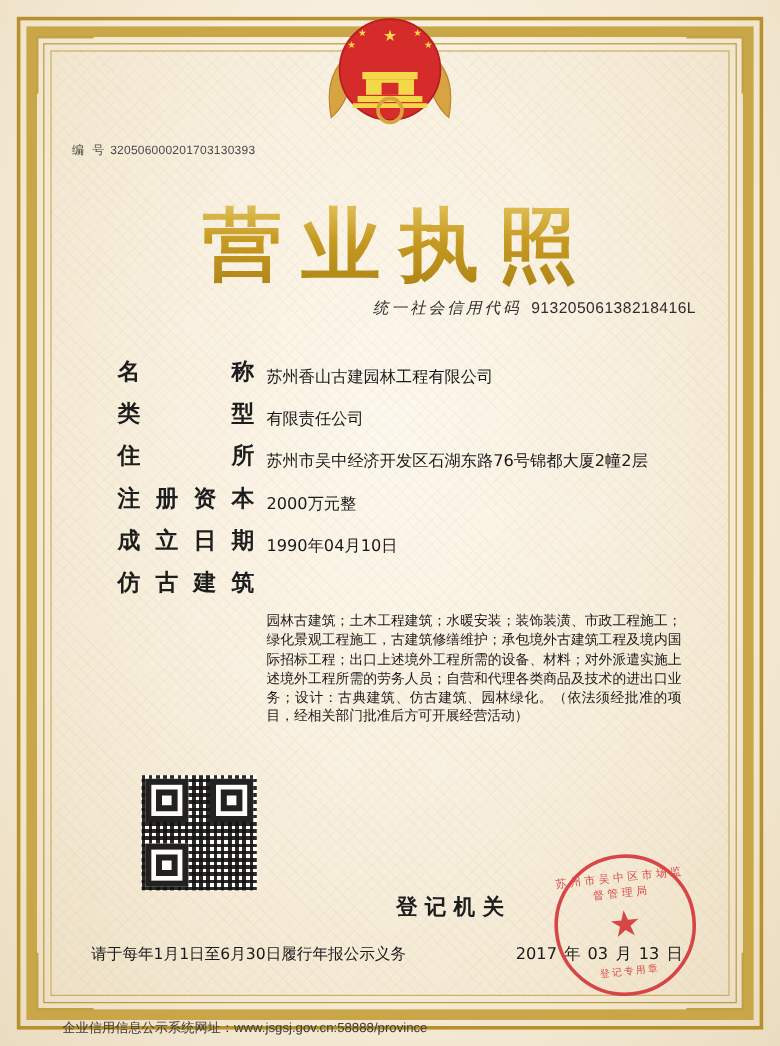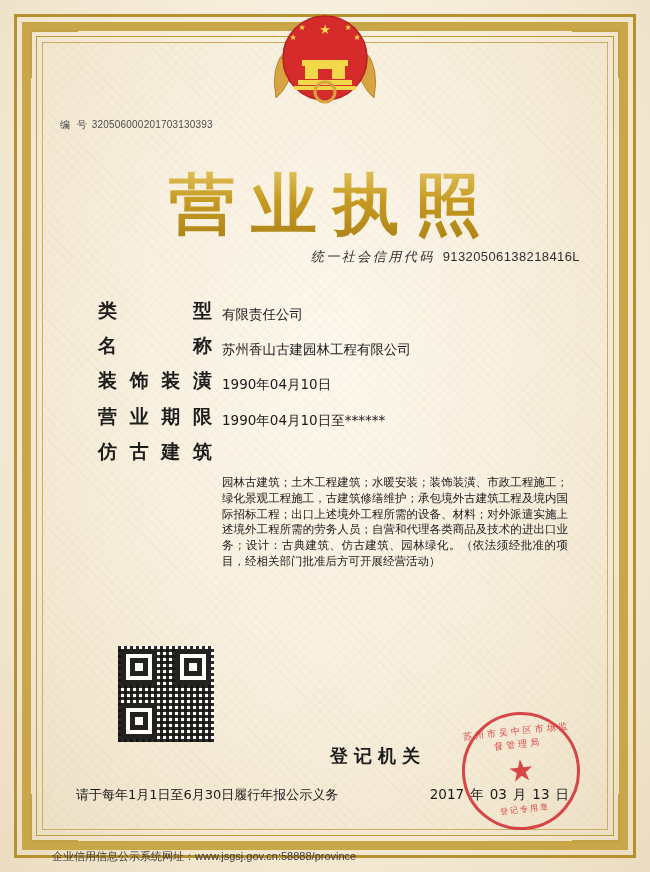--- a/index.html
+++ b/index.html
@@ -351,34 +351,38 @@
   </div>
 
   <div class="title">营业执照</div>
 
   <div class="credit-code">
     <span class="cc-label">统一社会信用代码</span><span class="cc-value">91320506138218416L</span>
   </div>
 
   <div class="fields">
     <div class="row">
+      <div class="label">名称</div>
+      <div class="value">苏州香山古建园林工程有限公司</div>
+    </div>
+    <div class="row">
       <div class="label">类型</div>
       <div class="value">有限责任公司</div>
     </div>
     <div class="row">
-      <div class="label">名称</div>
-      <div class="value">苏州香山古建园林工程有限公司</div>
+      <div class="label">住所</div>
+      <div class="value">苏州市吴中经济开发区石湖东路76号锦都大厦2幢2层</div>
     </div>
     <div class="row">
-      <div class="label">装饰装潢</div>
+      <div class="label">注册资本</div>
+      <div class="value">2000万元整</div>
+    </div>
+    <div class="row">
+      <div class="label">成立日期</div>
       <div class="value">1990年04月10日</div>
-    </div>
-    <div class="row">
-      <div class="label">营业期限</div>
-      <div class="value">1990年04月10日至******</div>
     </div>
     <div class="row scope">
       <div class="label">仿古建筑</div>
       <div class="value">园林古建筑；土木工程建筑；水暖安装；装饰装潢、市政工程施工；绿化景观工程施工，古建筑修缮维护；承包境外古建筑工程及境内国际招标工程；出口上述境外工程所需的设备、材料；对外派遣实施上述境外工程所需的劳务人员；自营和代理各类商品及技术的进出口业务；设计：古典建筑、仿古建筑、园林绿化。（依法须经批准的项目，经相关部门批准后方可开展经营活动）</div>
     </div>
   </div>
 
   <div class="qr">
     <div class="qr-eye3"></div>
   </div>

